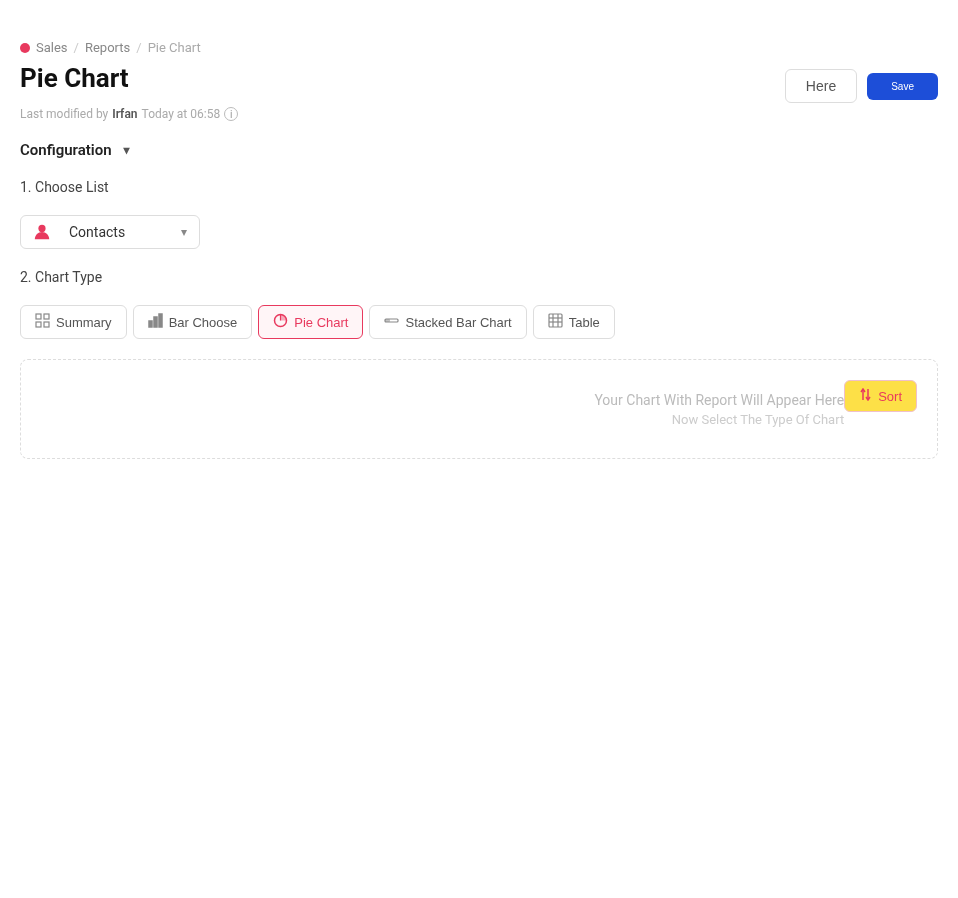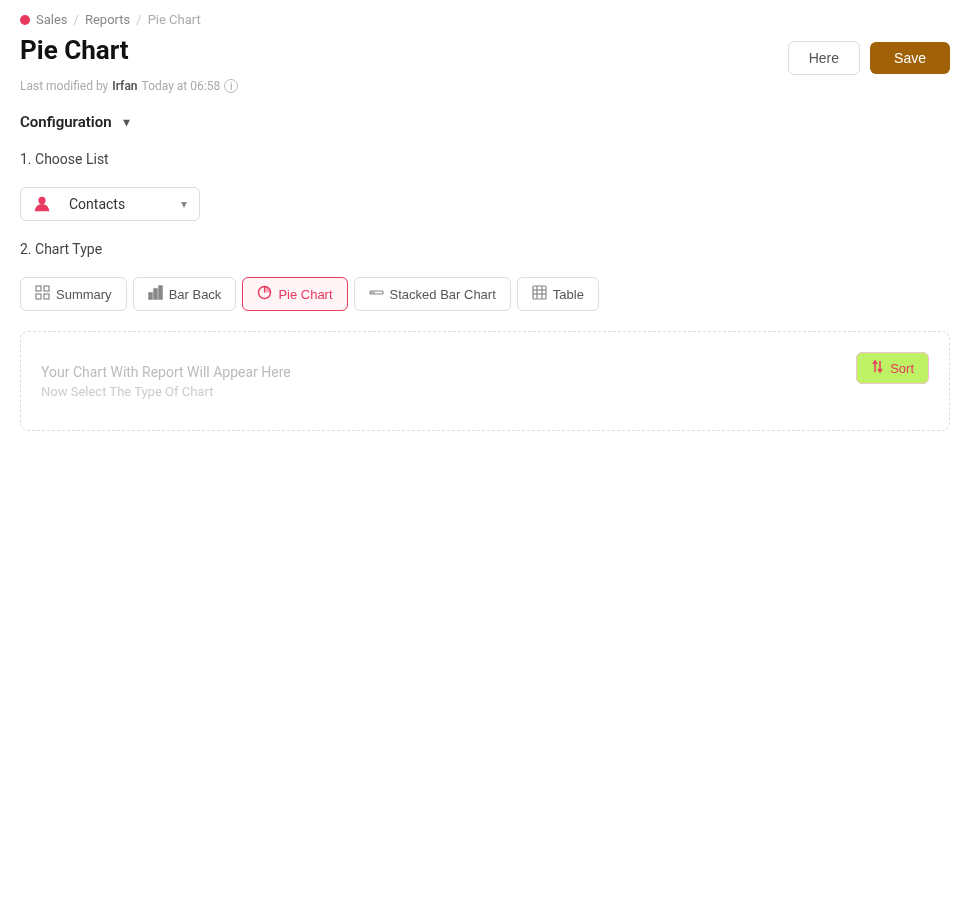--- a/index.html
+++ b/index.html
@@ -3,22 +3,23 @@
   <meta charset="utf-8">
   <style>
     * { box-sizing: border-box; margin: 0; padding: 0; }
     body {
       font-family: -apple-system, BlinkMacSystemFont, 'Segoe UI', Roboto, sans-serif;
       background: #fff;
       color: #333;
       font-size: 14px;
     }
     .page-wrapper {
-      padding: 12px 8px 20px 20px;
+      padding: 12px 20px 20px 20px;
       max-width: 958px;
+      margin-top: 28px;
     }
     .breadcrumb {
       display: flex;
       align-items: center;
       gap: 6px;
       font-size: 13px;
       color: #888;
       margin-bottom: 8px;
     }
     .breadcrumb-dot {
@@ -59,25 +60,25 @@
     .btn-back {
       background: #fff;
       border: 1px solid #ddd;
       border-radius: 6px;
       padding: 8px 20px;
       font-size: 14px;
       color: #555;
       cursor: pointer;
     }
     .btn-save {
-      background: #a16207;
+      background: #1d4ed8;
       border: none;
       border-radius: 6px;
       padding: 8px 24px;
-      font-size: 14px;
+      font-size: 10px;
       color: #fff;
       cursor: pointer;
       font-weight: 500;
     }
     .meta-row {
       font-size: 12px;
       color: #aaa;
       margin-bottom: 20px;
       display: flex;
       align-items: flex-end;
@@ -185,42 +186,42 @@
       border-radius: 8px;
       padding: 20px;
       display: flex;
       align-items: center;
       justify-content: space-between;
       min-height: 100px;
     }
     .chart-placeholder {
       display: flex;
       flex-direction: column;
-      align-items: flex-start;
+      align-items: flex-end;
       justify-content: center;
       flex: 1;
       text-align: center;
     }
     .chart-placeholder-title {
       font-size: 14px;
       color: #bbb;
       margin-bottom: 4px;
     }
     .chart-placeholder-sub {
       font-size: 13px;
       color: #ccc;
     }
     .sort-btn {
       display: flex;
       align-items: center;
       gap: 6px;
       padding: 7px 14px;
       border: 1px solid #f0c0cb;
       border-radius: 6px;
-      background: #bef264;
+      background: #fde047;
       font-size: 13px;
       color: #e8395e;
       cursor: pointer;
       align-self: flex-start;
     }
   </style>
 </head>
 <body>
 
 <div class="page-wrapper">
@@ -287,21 +288,21 @@
         </button>
 
         <button class="chart-type-btn">
           <span class="btn-icon">
             <svg width="15" height="15" viewBox="0 0 15 15" fill="none" stroke="#888" stroke-width="1.5">
               <rect x="1" y="8" width="3" height="6" fill="#888"></rect>
               <rect x="6" y="4" width="3" height="10" fill="#888"></rect>
               <rect x="11" y="1" width="3" height="13" fill="#888"></rect>
             </svg>
           </span>
-          <span>Bar Back</span>
+          <span>Bar Choose</span>
         </button>
 
         <button class="chart-type-btn active">
           <span class="btn-icon">
             <svg width="15" height="15" viewBox="0 0 15 15">
               <circle cx="7.5" cy="7.5" r="6" fill="none" stroke="#e8395e" stroke-width="1.5"></circle>
               <path d="M7.5 7.5 L7.5 1.5 A6 6 0 0 1 13.5 7.5 Z" fill="#e8395e" opacity="0.4"></path>
               <line x1="7.5" y1="7.5" x2="7.5" y2="1.5" stroke="#e8395e" stroke-width="1.2"></line>
             </svg>
           </span>

